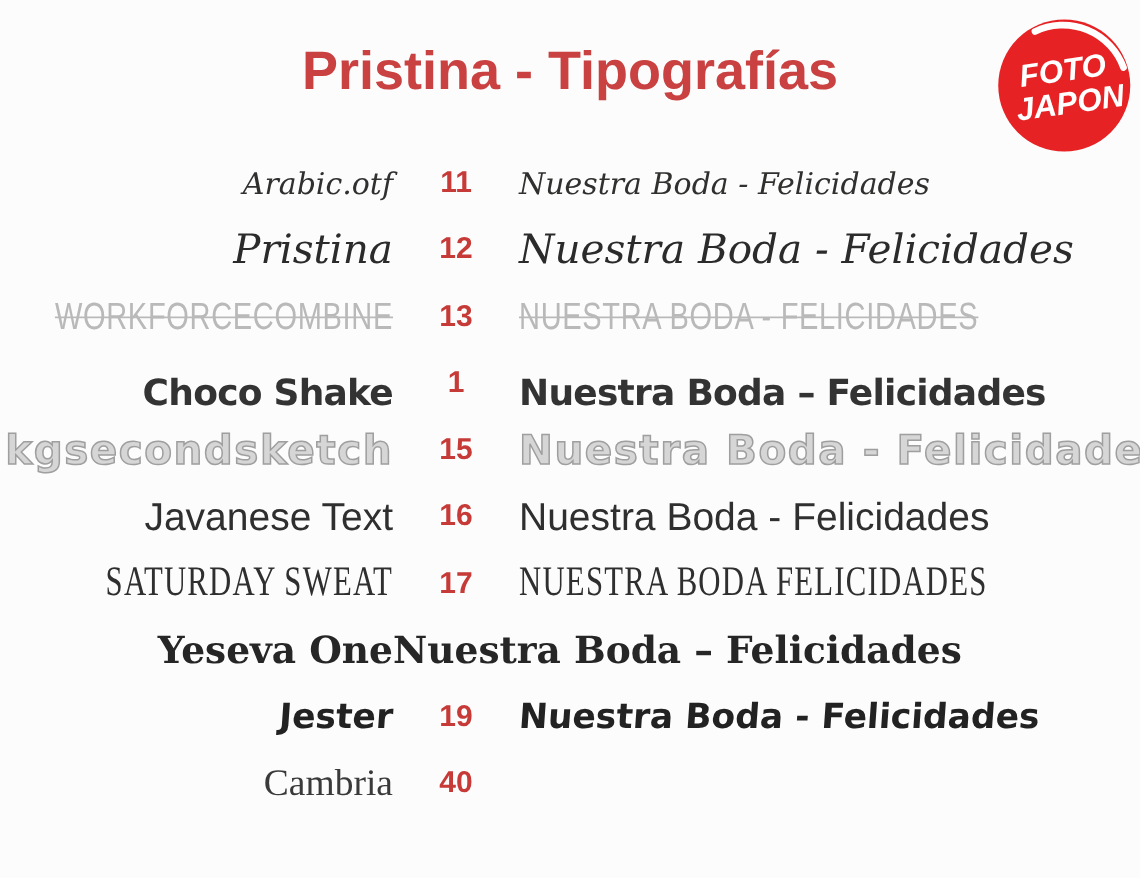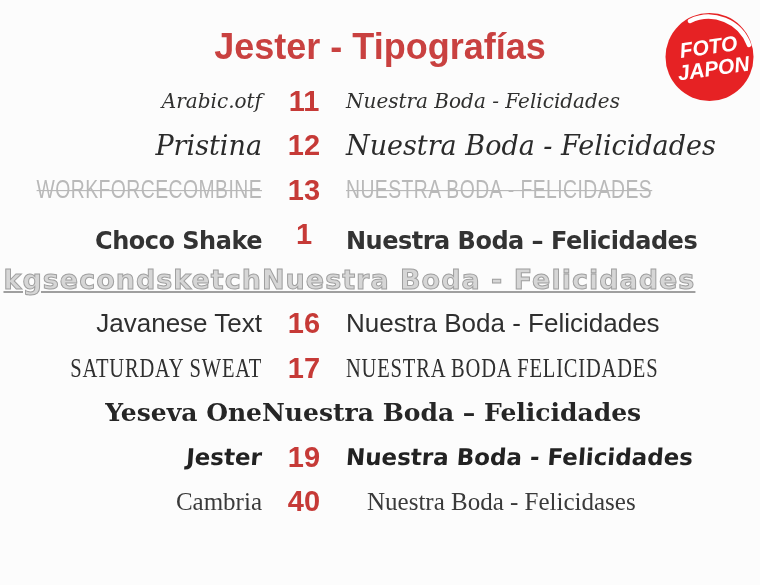--- a/index.html
+++ b/index.html
@@ -29,41 +29,41 @@
     top: 12px;
     left: 663px;
     width: 93px;
     height: 92px;
   }
   .logo svg { display: block; }
 
   
   .font-list {
     position: absolute;
-    top: 79px;
+    top: 100px;
     left: 0;
     right: 0;
   }
   .font-row {
     display: grid;
     grid-template-columns: 262px 84px 1fr;
     align-items: center;
     height: 44.5px;
   }
   .row-name {
     text-align: right;
     white-space: nowrap;
     transform-origin: right center;
     color: #2e2e2e;
   }
   .row-number {
     text-align: center;
     font-family: "Liberation Sans", sans-serif;
     font-weight: 700;
-    font-size: 29px;
+    font-size: 20px;
     color: #c63a37;
   }
   .row-sample {
     text-align: left;
     white-space: nowrap;
     transform-origin: left center;
     color: #2e2e2e;
   }
 
   
@@ -74,35 +74,35 @@
     font-size: 22px; color: #b9b9b9;
     text-decoration: line-through;
     text-decoration-thickness: 1px;
     letter-spacing: 0.5px;
     transform: scale(0.88, 1.15);
   }
   .fx-rounded-bold { font-family: "DejaVu Sans", sans-serif; font-weight: 700; font-size: 24px; color: #333; letter-spacing: -0.5px; margin-top: 12px; }
   .fx-sketch-outline {
     font-family: "DejaVu Sans", sans-serif; font-weight: 700;
     font-size: 27px; letter-spacing: 1px;
-    color: #d6d6d6; text-decoration: underline; -webkit-text-stroke: 1px #9f9f9f;
+    color: #d6d6d6; -webkit-text-stroke: 1px #9f9f9f;
   }
   .fx-serif { font-family: Liberation Sans, sans-serif; font-size: 26px; color: #2f2f2f; }
   .fx-condensed-serif-caps {
     font-family: "Liberation Serif", serif; font-size: 25px; color: #2f2f2f;
     letter-spacing: 1px; transform: scale(0.82, 1.12);
   }
   .fx-display-serif-bold { font-family: "DejaVu Serif", serif; font-weight: 700; font-size: 25px; color: #262626; }
   .fx-handwritten { font-family: "DejaVu Sans", sans-serif; font-weight: 600; font-size: 23px; color: #222; transform: skewX(-4deg); }
   .fx-serif-cambria { font-family: "Liberation Serif", serif; font-size: 25px; color: #3a3a3a; margin-left: 21px; }
 </style>
 </head>
 <body>
 
-<h1 class="page-title">Jester - Tipografías</h1>
+<h1 class="page-title">Pristina - Tipografías</h1>
 
 <div class="logo">
   <svg width="93" height="92" viewBox="0 0 93 92">
     <circle cx="46.5" cy="45" r="44" fill="#e62224"></circle>
     <path d="M 27 9 A 43 43 0 0 1 86 33" fill="none" stroke="#ffffff" stroke-width="4.5" stroke-linecap="round"></path>
     <g transform="rotate(-8 46.5 46)" font-family="Liberation Sans, sans-serif" font-style="italic" font-weight="bold" fill="#ffffff" text-anchor="middle">
       <text x="47" y="42" font-size="21">FOTO</text>
       <text x="49" y="64" font-size="21">JAPON</text>
     </g>
   </svg>
@@ -128,20 +128,21 @@
   </div>
 
   <div class="font-row">
     <div class="row-name fx-rounded-bold">Choco Shake</div>
     <div class="row-number">1</div>
     <div class="row-sample fx-rounded-bold">Nuestra Boda – Felicidades</div>
   </div>
 
   <div class="font-row">
     <div class="row-name fx-sketch-outline">kgsecondsketch</div>
+    <div class="row-number">15</div>
     <div class="row-sample fx-sketch-outline">Nuestra Boda - Felicidades</div>
   </div>
 
   <div class="font-row">
     <div class="row-name fx-serif">Javanese Text</div>
     <div class="row-number">16</div>
     <div class="row-sample fx-serif">Nuestra Boda - Felicidades</div>
   </div>
 
   <div class="font-row">
@@ -157,15 +158,14 @@
 
   <div class="font-row">
     <div class="row-name fx-handwritten">Jester</div>
     <div class="row-number">19</div>
     <div class="row-sample fx-handwritten">Nuestra Boda - Felicidades</div>
   </div>
 
   <div class="font-row">
     <div class="row-name fx-serif-cambria">Cambria</div>
     <div class="row-number">40</div>
-    <div class="row-sample fx-serif-cambria">Nuestra Boda - Felicidases</div>
   </div>
 </div>
 
 </body></html>

